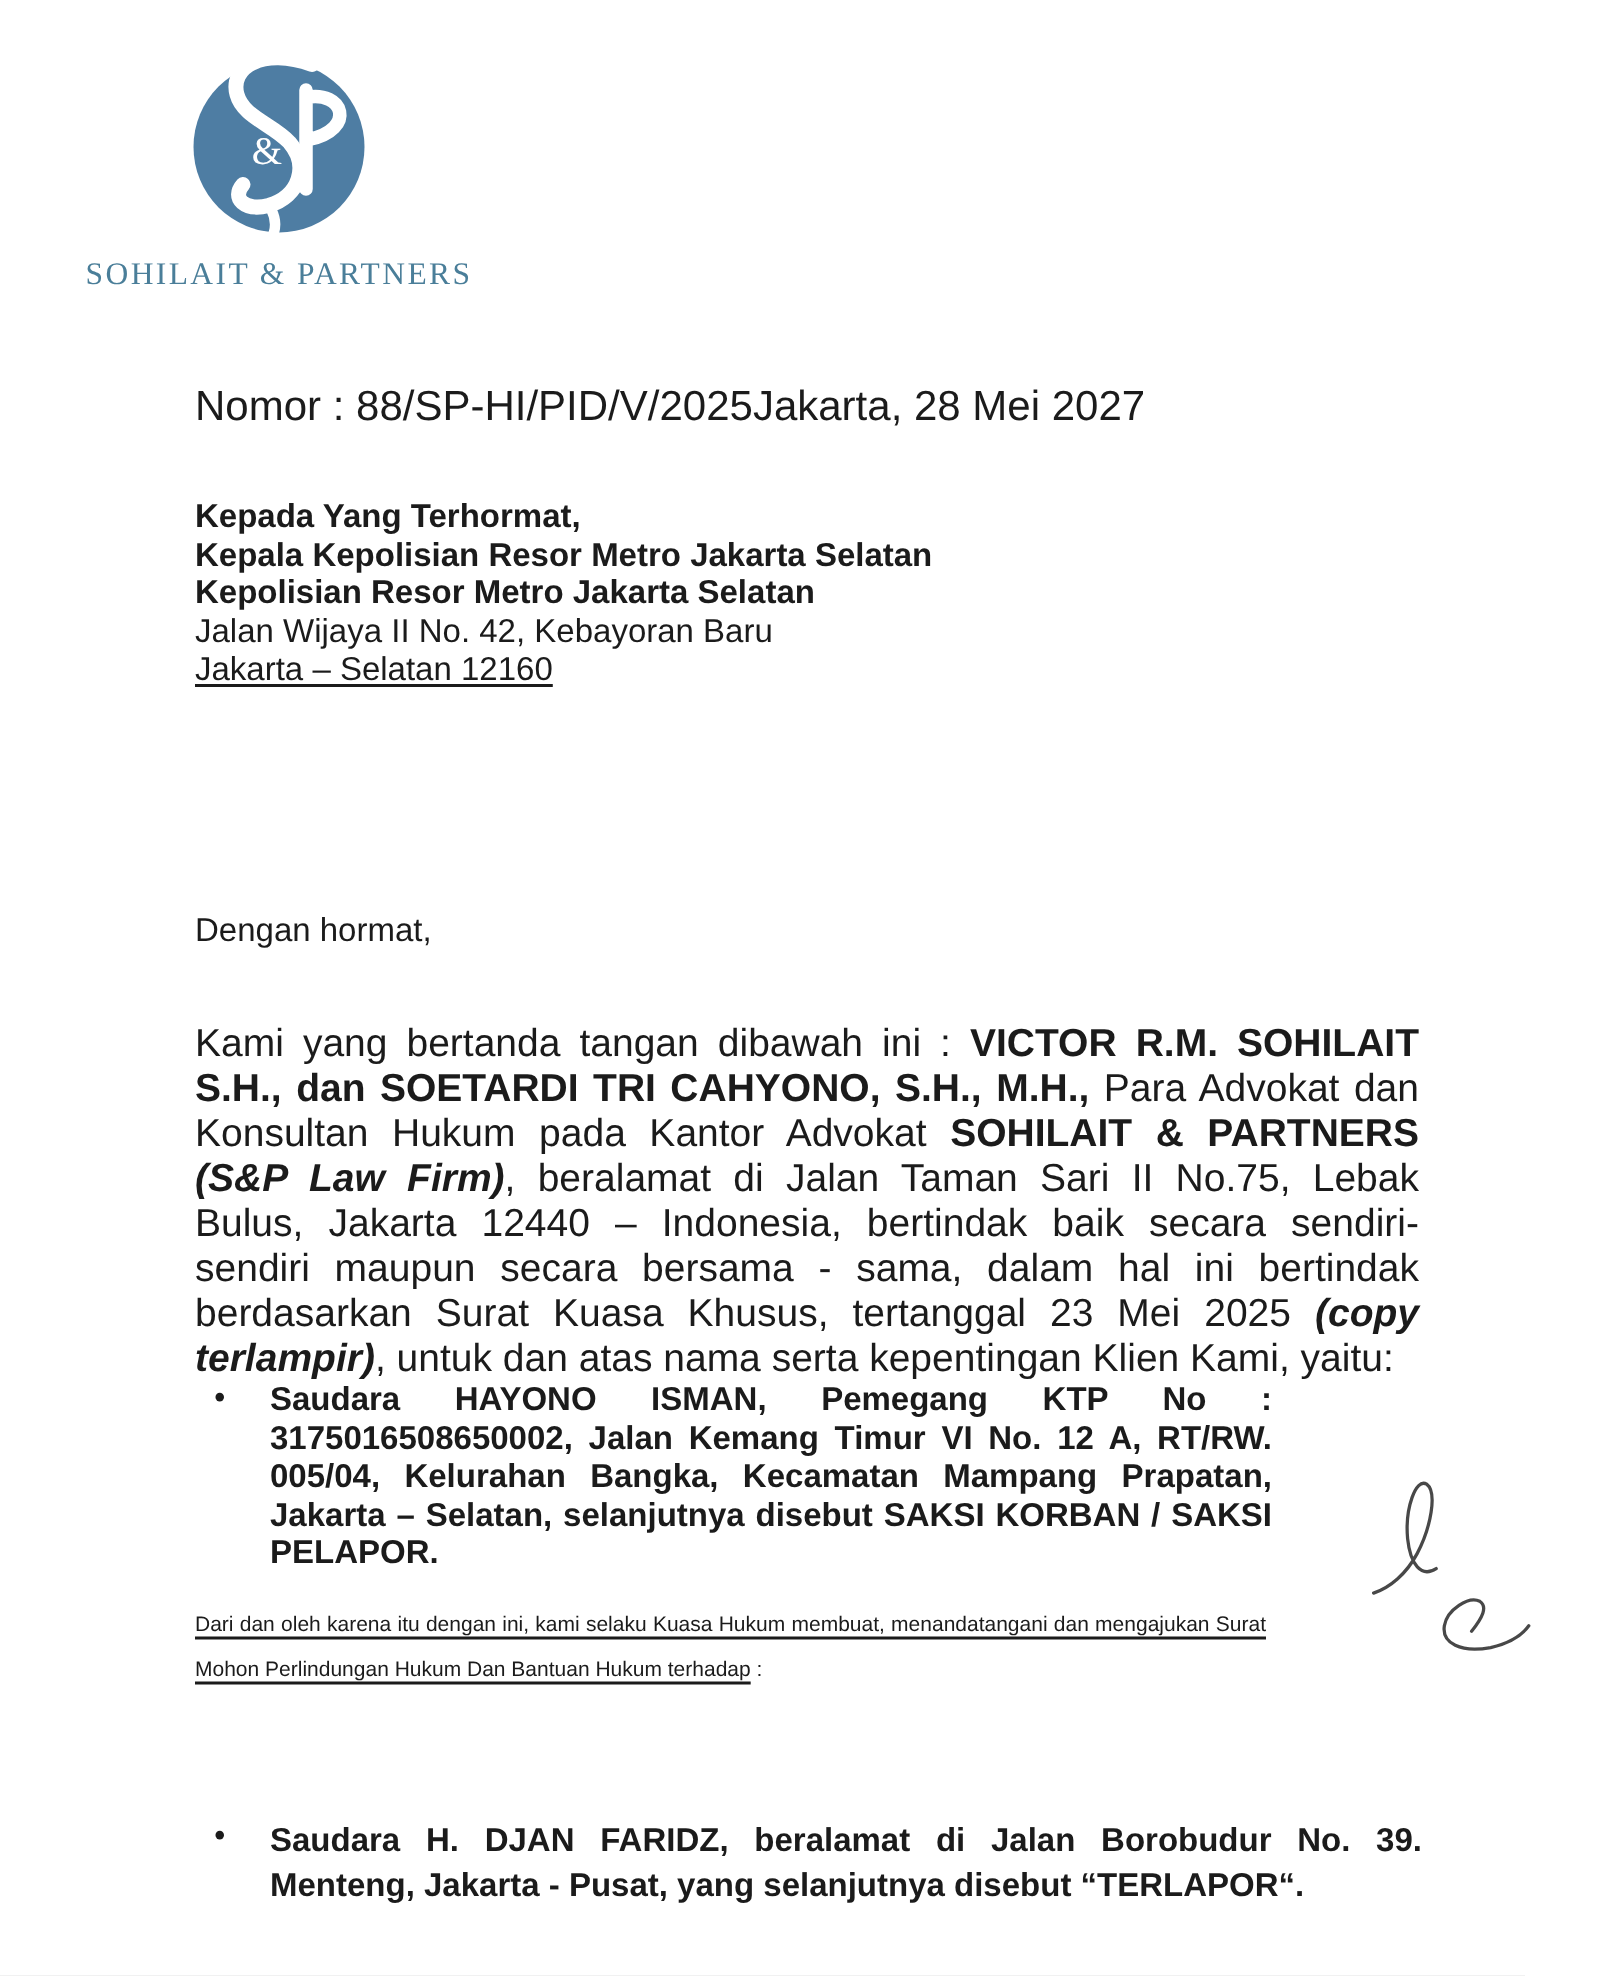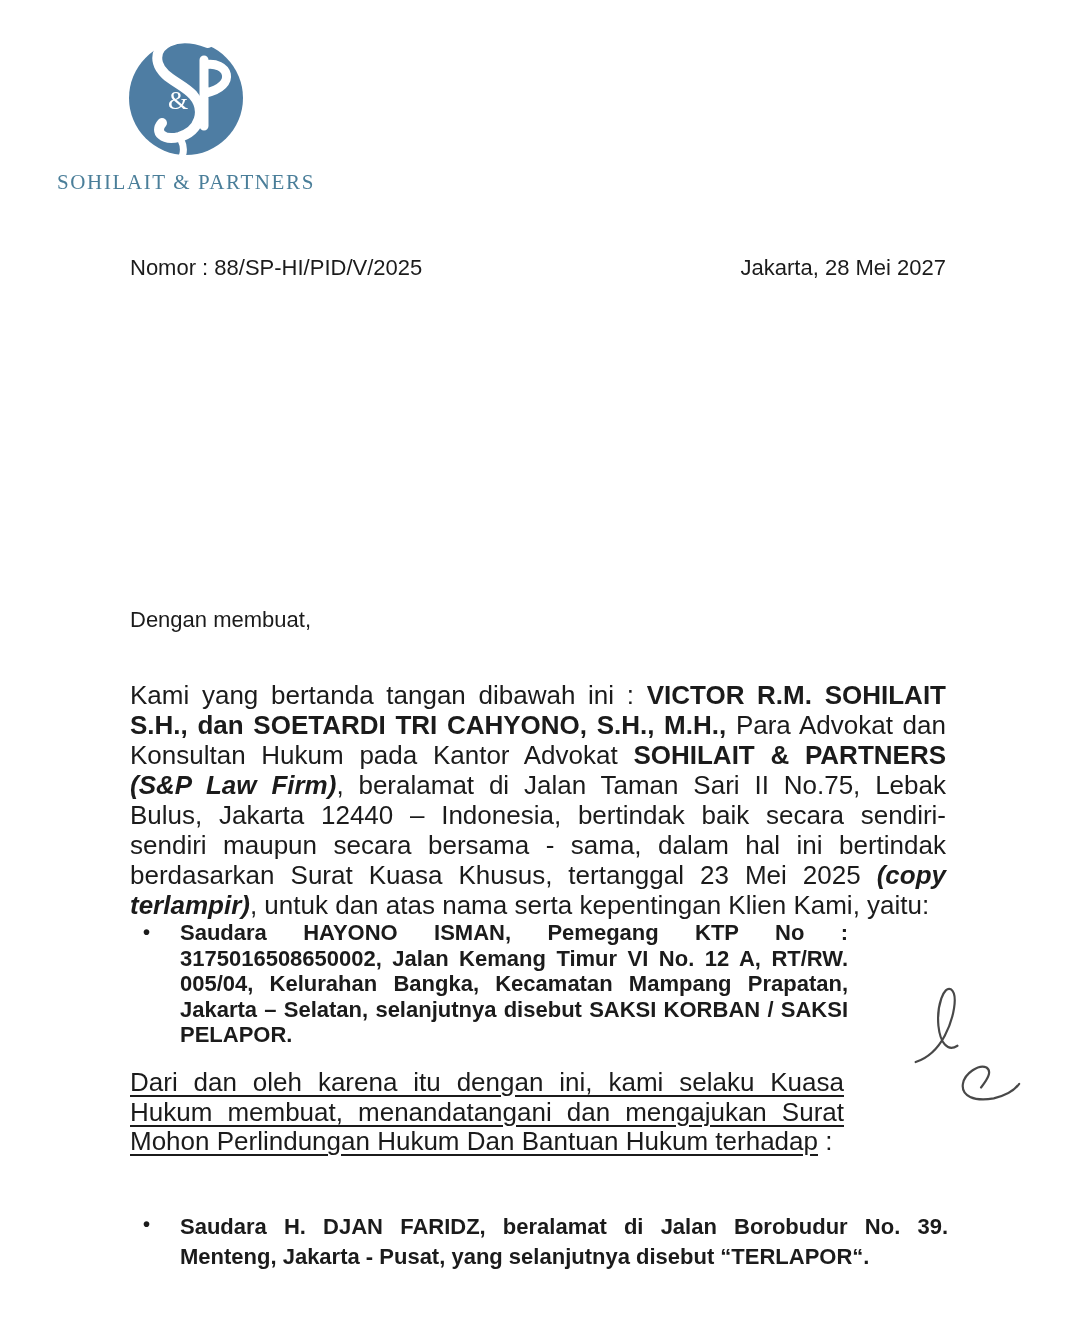--- a/index.html
+++ b/index.html
@@ -20,22 +20,22 @@
   .logo-mark{width:150px;height:132px;}
   .wordmark{
     margin-top:2px;
     font-family:"Liberation Serif", serif;
     font-size:21px;letter-spacing:1.6px;
     color:#4a7e99;white-space:nowrap;
   }
   
   .meta-row{
     position:absolute;left:130px;right:134px;top:255px;
-    display:flex;justify-content:space-between;
-    font-size:22px;
+    display:flex;
+    font-size:28px;
   }
   
   .recipient{position:absolute;left:130px;top:331px;font-size:22px;line-height:25.5px;}
   .recipient .bold{font-weight:bold;}
   .u{text-decoration:underline;text-decoration-thickness:1.5px;text-underline-offset:3px;}
   
   .subject{
     position:absolute;left:190px;top:531px;
     font-size:22px;font-weight:bold;
     text-decoration:underline;text-decoration-thickness:2px;text-underline-offset:4px;
@@ -50,21 +50,21 @@
   .b{font-weight:bold;}
   .bi{font-weight:bold;font-style:italic;}
   .bullet-item{position:absolute;display:flex;font-size:22px;font-weight:bold;}
   .bullet-1{left:143px;top:920px;}
   .bullet-1 .bullet-text{width:668px;line-height:25.5px;text-align:justify;}
   .bullet-2{left:143px;top:1212px;}
   .bullet-2 .bullet-text{width:768px;line-height:30px;text-align:justify;}
   .bullet-marker{width:37px;flex:none;font-size:20px;line-height:25px;}
   .para2{
     position:absolute;left:130px;top:1068px;width:714px;
-    font-size:26px;line-height:29.5px;text-align:justify;
+    font-size:14px;line-height:29.5px;text-align:justify;
   }
   .para2 .ul-run{text-decoration:underline;text-decoration-thickness:1.6px;text-underline-offset:4px;}
   
   .paraf{position:absolute;left:903px;top:963px;width:118px;height:160px;}
 </style>
 </head>
 <body>
 
 <div class="page">
 
@@ -81,23 +81,30 @@
       <text x="67" y="73" text-anchor="middle" font-family="Liberation Serif, serif" font-size="26" fill="#ffffff">&amp;</text>
     </svg>
     <div class="wordmark">SOHILAIT &amp; PARTNERS</div>
   </div>
 
   <div class="meta-row">
     <span>Nomor : 88/SP-HI/PID/V/2025</span>
     <span>Jakarta, 28 Mei 2027</span>
   </div>
 
+  <div class="recipient">
+    <div class="bold">Kepada Yang Terhormat,</div>
+    <div class="bold">Kepala Kepolisian Resor Metro Jakarta Selatan</div>
+    <div class="bold">Kepolisian Resor Metro Jakarta Selatan</div>
+    <div>Jalan Wijaya II No. 42, Kebayoran Baru</div>
+    <div class="u">Jakarta – Selatan 12160</div>
+  </div>
 
 
-  <div class="salutation">Dengan membuat,</div>
+  <div class="salutation">Dengan hormat,</div>
 
   <div class="para1"><span>Kami yang bertanda tangan dibawah ini : </span><span class="b">VICTOR R.M. SOHILAIT S.H., dan SOETARDI TRI CAHYONO, S.H., M.H.,</span><span> Para Advokat dan Konsultan Hukum pada Kantor Advokat </span><span class="b">SOHILAIT &amp; PARTNERS </span><span class="bi">(S&amp;P Law Firm)</span><span>, beralamat di Jalan Taman Sari II No.75, Lebak Bulus, Jakarta 12440 – Indonesia, bertindak baik secara sendiri-sendiri maupun secara bersama - sama, dalam hal ini bertindak berdasarkan Surat Kuasa Khusus, tertanggal 23 Mei 2025 </span><span class="bi">(copy terlampir)</span><span>, untuk dan atas nama serta kepentingan Klien Kami, yaitu:</span></div>
 
   <div class="bullet-item bullet-1">
     <span class="bullet-marker">•</span>
     <span class="bullet-text">Saudara HAYONO ISMAN, Pemegang KTP No : 3175016508650002, Jalan Kemang Timur VI No. 12 A, RT/RW. 005/04, Kelurahan Bangka, Kecamatan Mampang Prapatan, Jakarta – Selatan, selanjutnya disebut SAKSI KORBAN / SAKSI PELAPOR.</span>
   </div>
 
   <div class="para2"><span class="ul-run">Dari dan oleh karena itu dengan ini, kami selaku Kuasa Hukum membuat, menandatangani dan mengajukan Surat Mohon Perlindungan Hukum Dan Bantuan Hukum terhadap</span><span> :</span></div>
 

